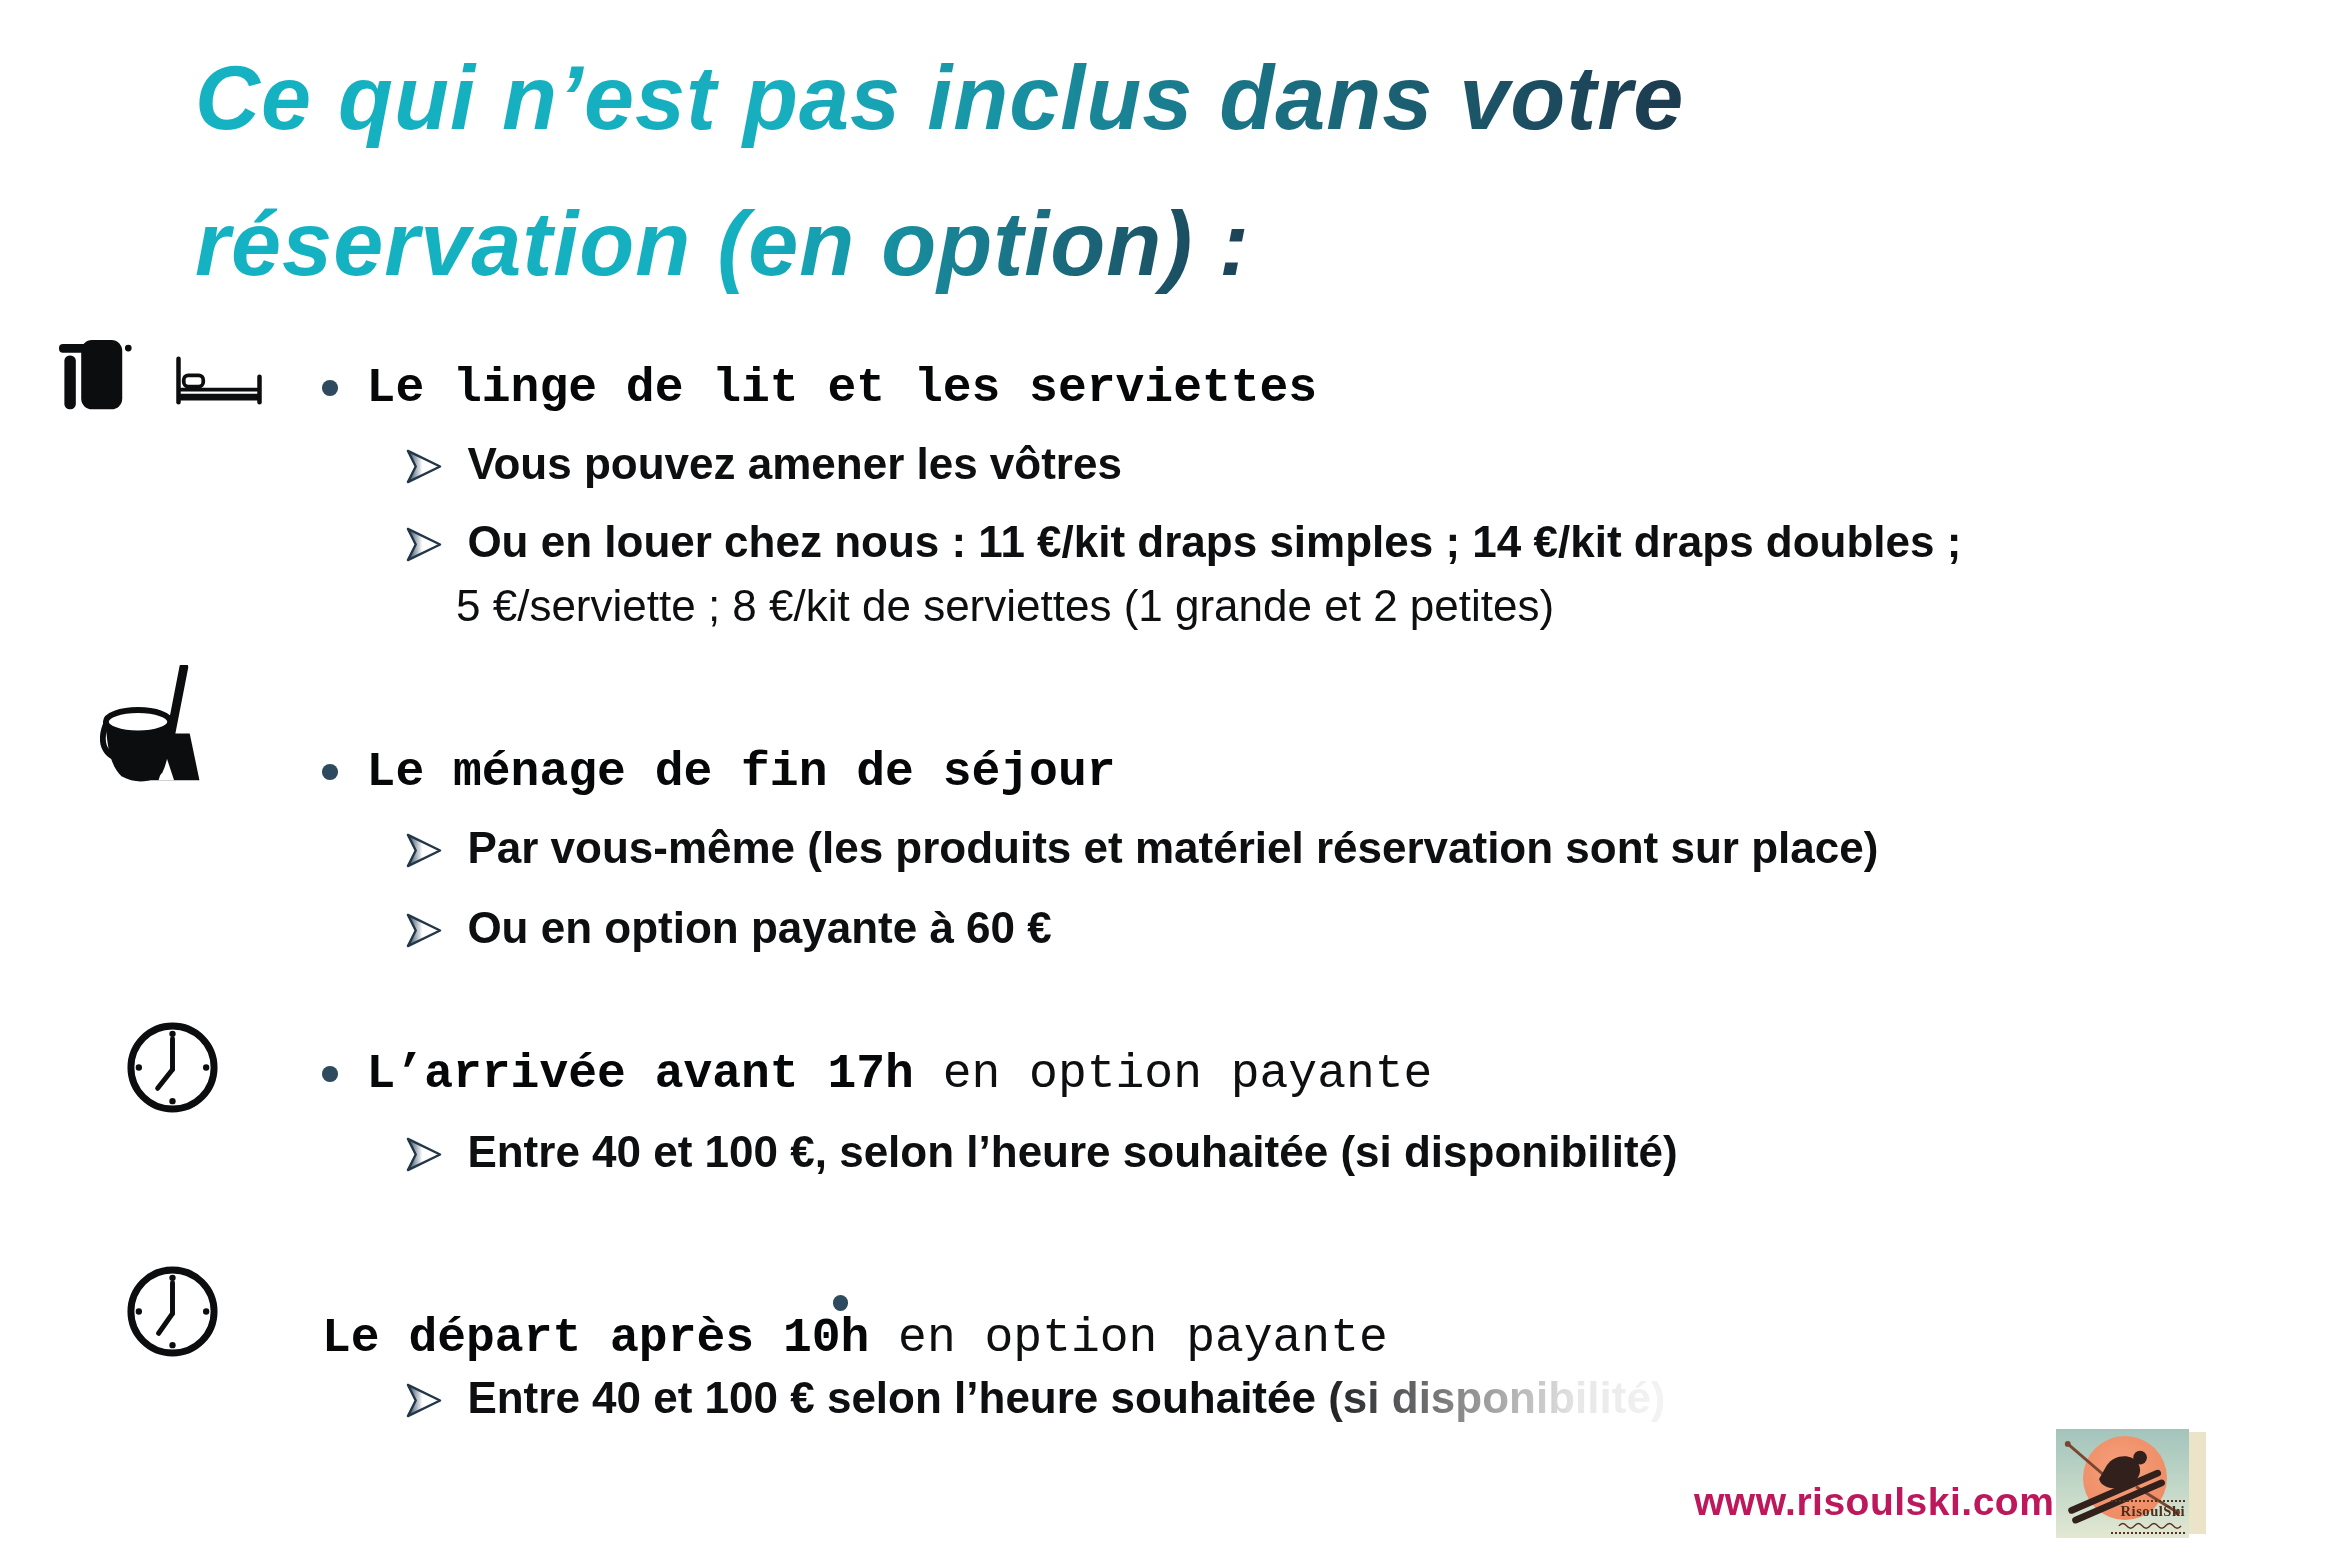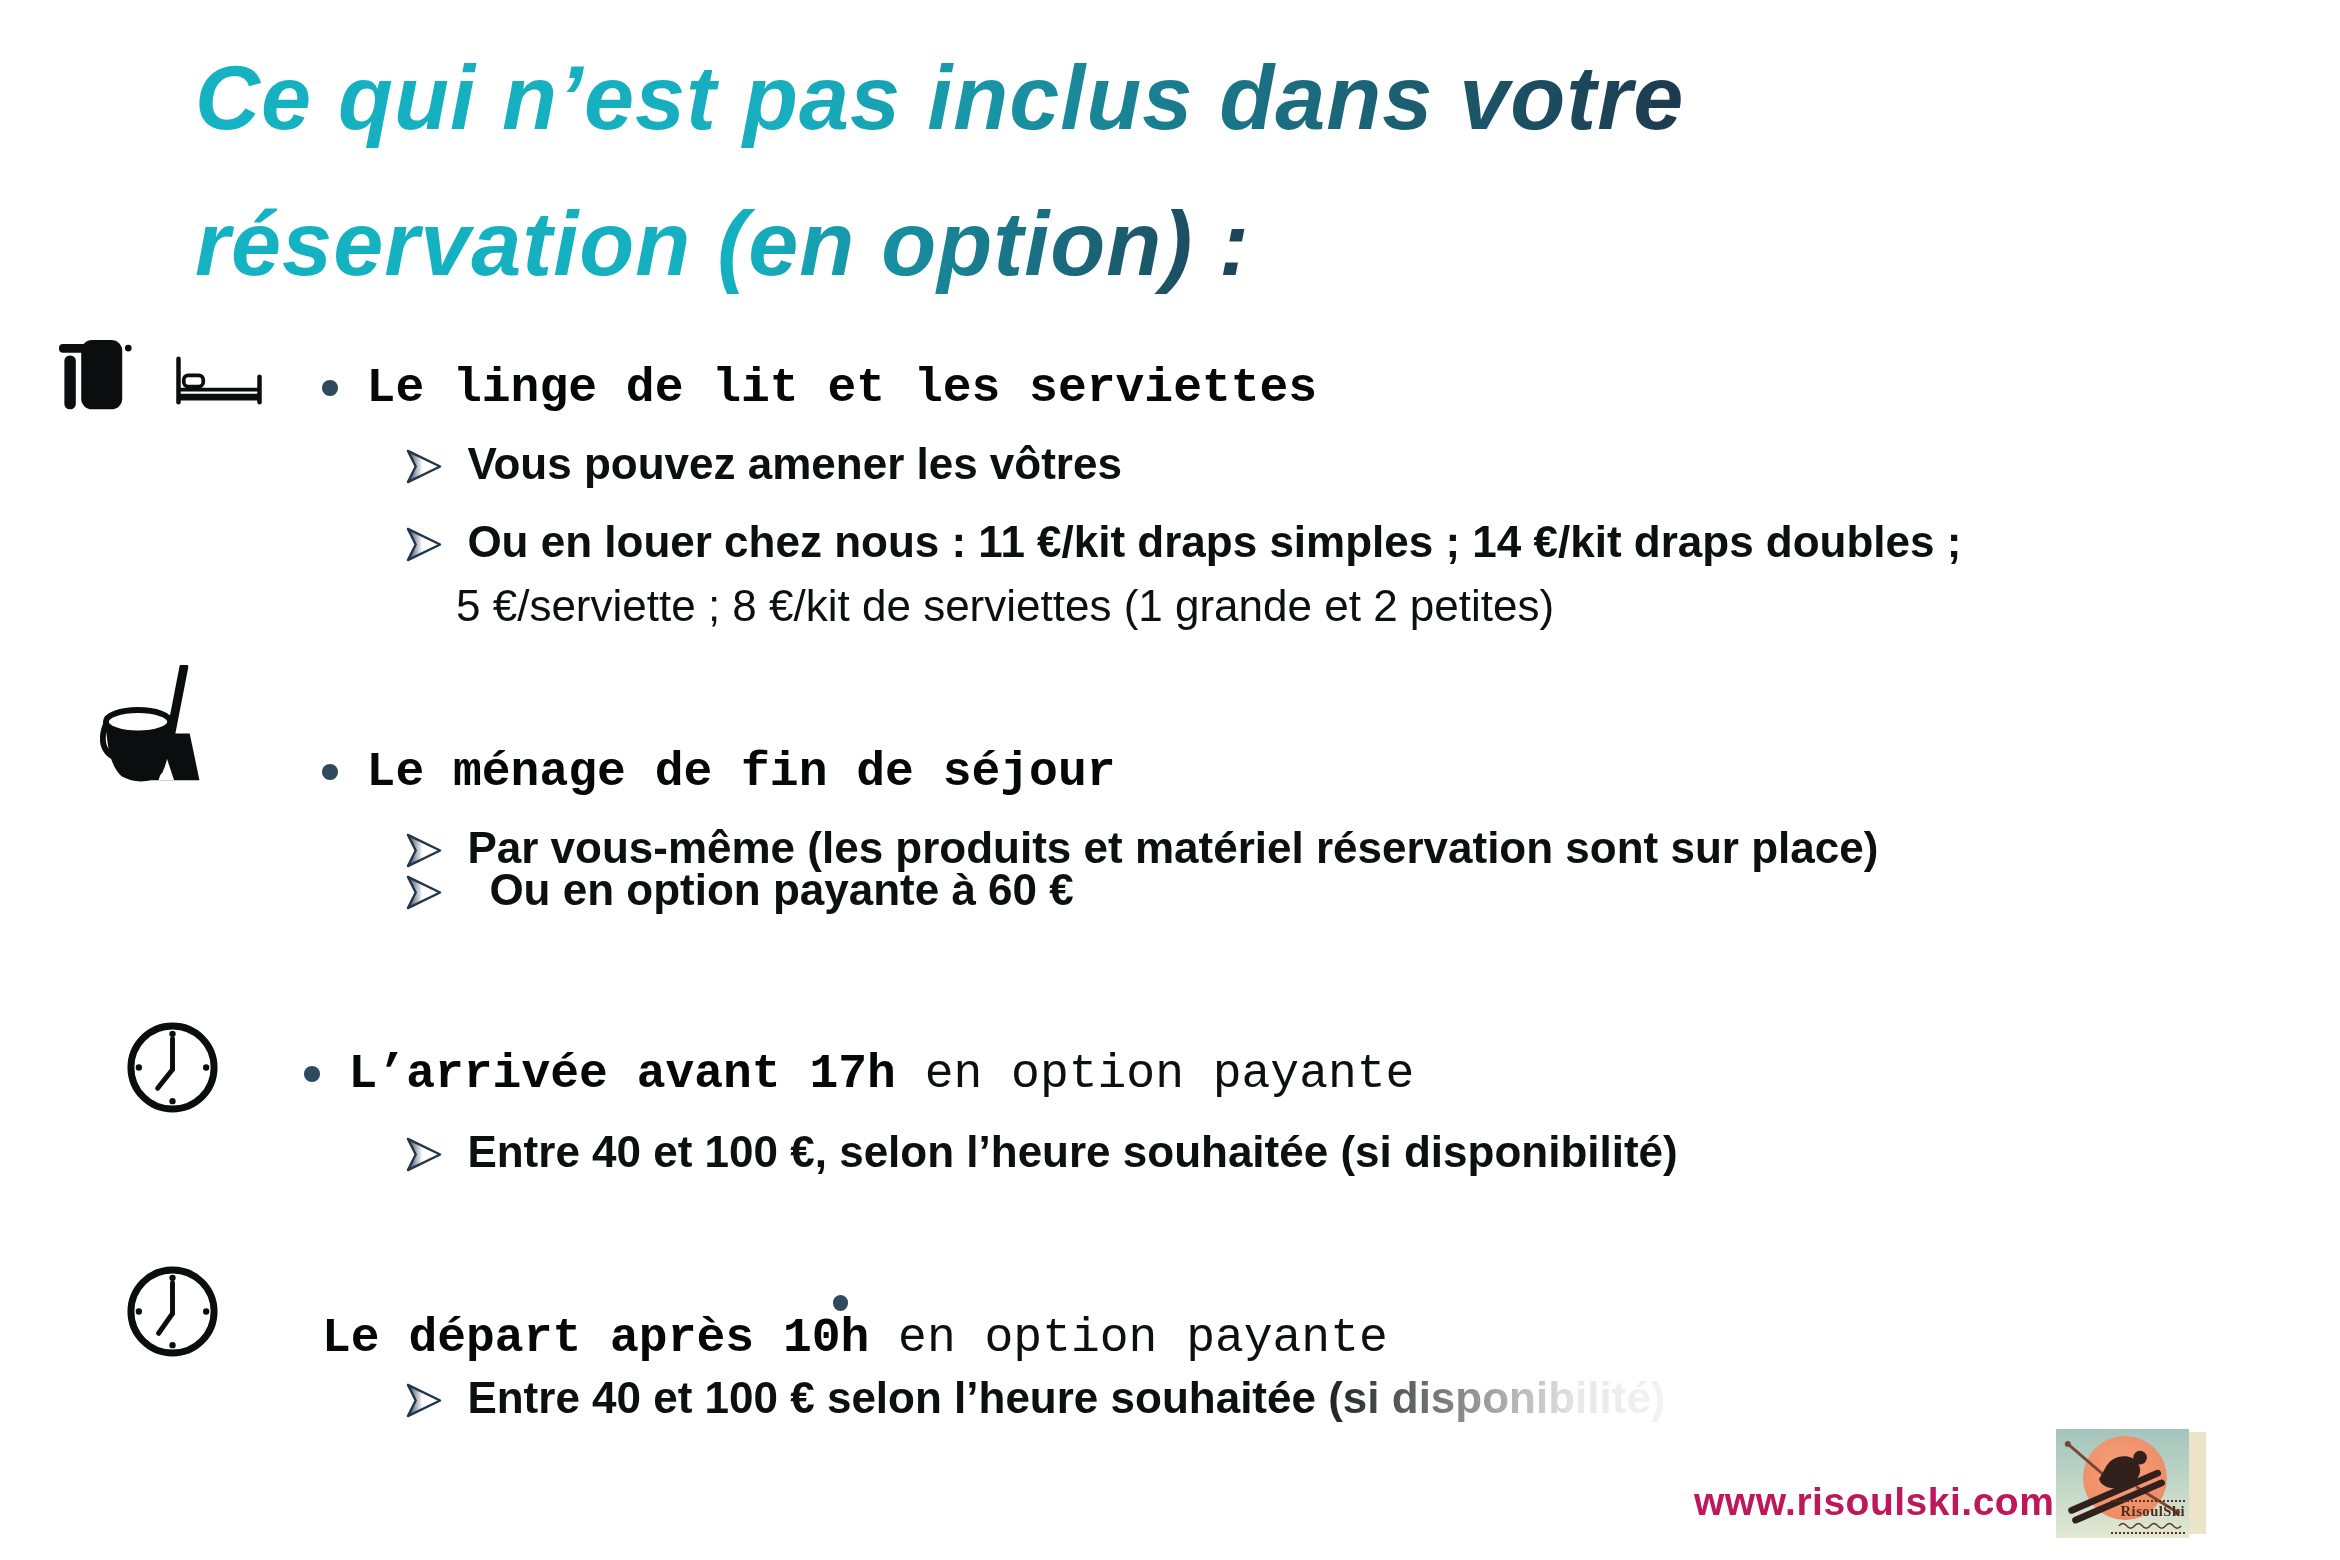--- a/index.html
+++ b/index.html
@@ -124,40 +124,40 @@
     <span class="bullet-dot"></span>
     <span class="h-text"><b>Le ménage de fin de séjour</b><span class="h-rest"></span></span>
   </div>
 
   <div class="abs s-row" style="left:405px; top:823px;">
     <svg class="arrow-ic" width="39" height="39" viewBox="0 0 40 40">
       <polygon points="3,4 36,20 3,36 11,20" fill="url(#agrad)" stroke="#22364a" stroke-width="2.4" stroke-linejoin="round"></polygon>
     </svg>
     <span class="s-text">Par vous-même (les produits et matériel réservation sont sur place)</span>
   </div>
-  <div class="abs s-row" style="left:405px; top:865px;gap:22px;">
+  <div class="abs s-row" style="left:405px; top:903px;">
     <svg class="arrow-ic" width="39" height="39" viewBox="0 0 40 40">
       <polygon points="3,4 36,20 3,36 11,20" fill="url(#agrad)" stroke="#22364a" stroke-width="2.4" stroke-linejoin="round"></polygon>
     </svg>
     <span class="s-text">Ou en option payante à 60 €</span>
   </div>
 
   <div class="abs" style="left:123px; top:1018px;">
     <svg width="99" height="99" viewBox="0 0 100 100">
       <circle cx="50" cy="50" r="42" fill="none" stroke="#0c0d0f" stroke-width="7"></circle>
       <circle cx="50" cy="16" r="3.2" fill="#0c0d0f"></circle>
       <circle cx="84" cy="50" r="3.2" fill="#0c0d0f"></circle>
       <circle cx="50" cy="84" r="3.2" fill="#0c0d0f"></circle>
       <circle cx="16" cy="50" r="3.2" fill="#0c0d0f"></circle>
       <path d="M50,52 V21" stroke="#0c0d0f" stroke-width="5" stroke-linecap="round"></path>
       <path d="M50,52 L35,71" stroke="#0c0d0f" stroke-width="5" stroke-linecap="round"></path>
     </svg>
   </div>
 
-  <div class="abs h-row" style="left:304px; top:1047px;">
+  <div class="abs h-row" style="left:322px; top:1047px;">
     <span class="bullet-dot"></span>
     <span class="h-text"><b>L’arrivée avant 17h</b><span class="h-rest"> en option payante</span></span>
   </div>
 
   <div class="abs s-row" style="left:405px; top:1127px;">
     <svg class="arrow-ic" width="39" height="39" viewBox="0 0 40 40">
       <polygon points="3,4 36,20 3,36 11,20" fill="url(#agrad)" stroke="#22364a" stroke-width="2.4" stroke-linejoin="round"></polygon>
     </svg>
     <span class="s-text">Entre 40 et 100 €, selon l’heure souhaitée (si disponibilité)</span>
   </div>

